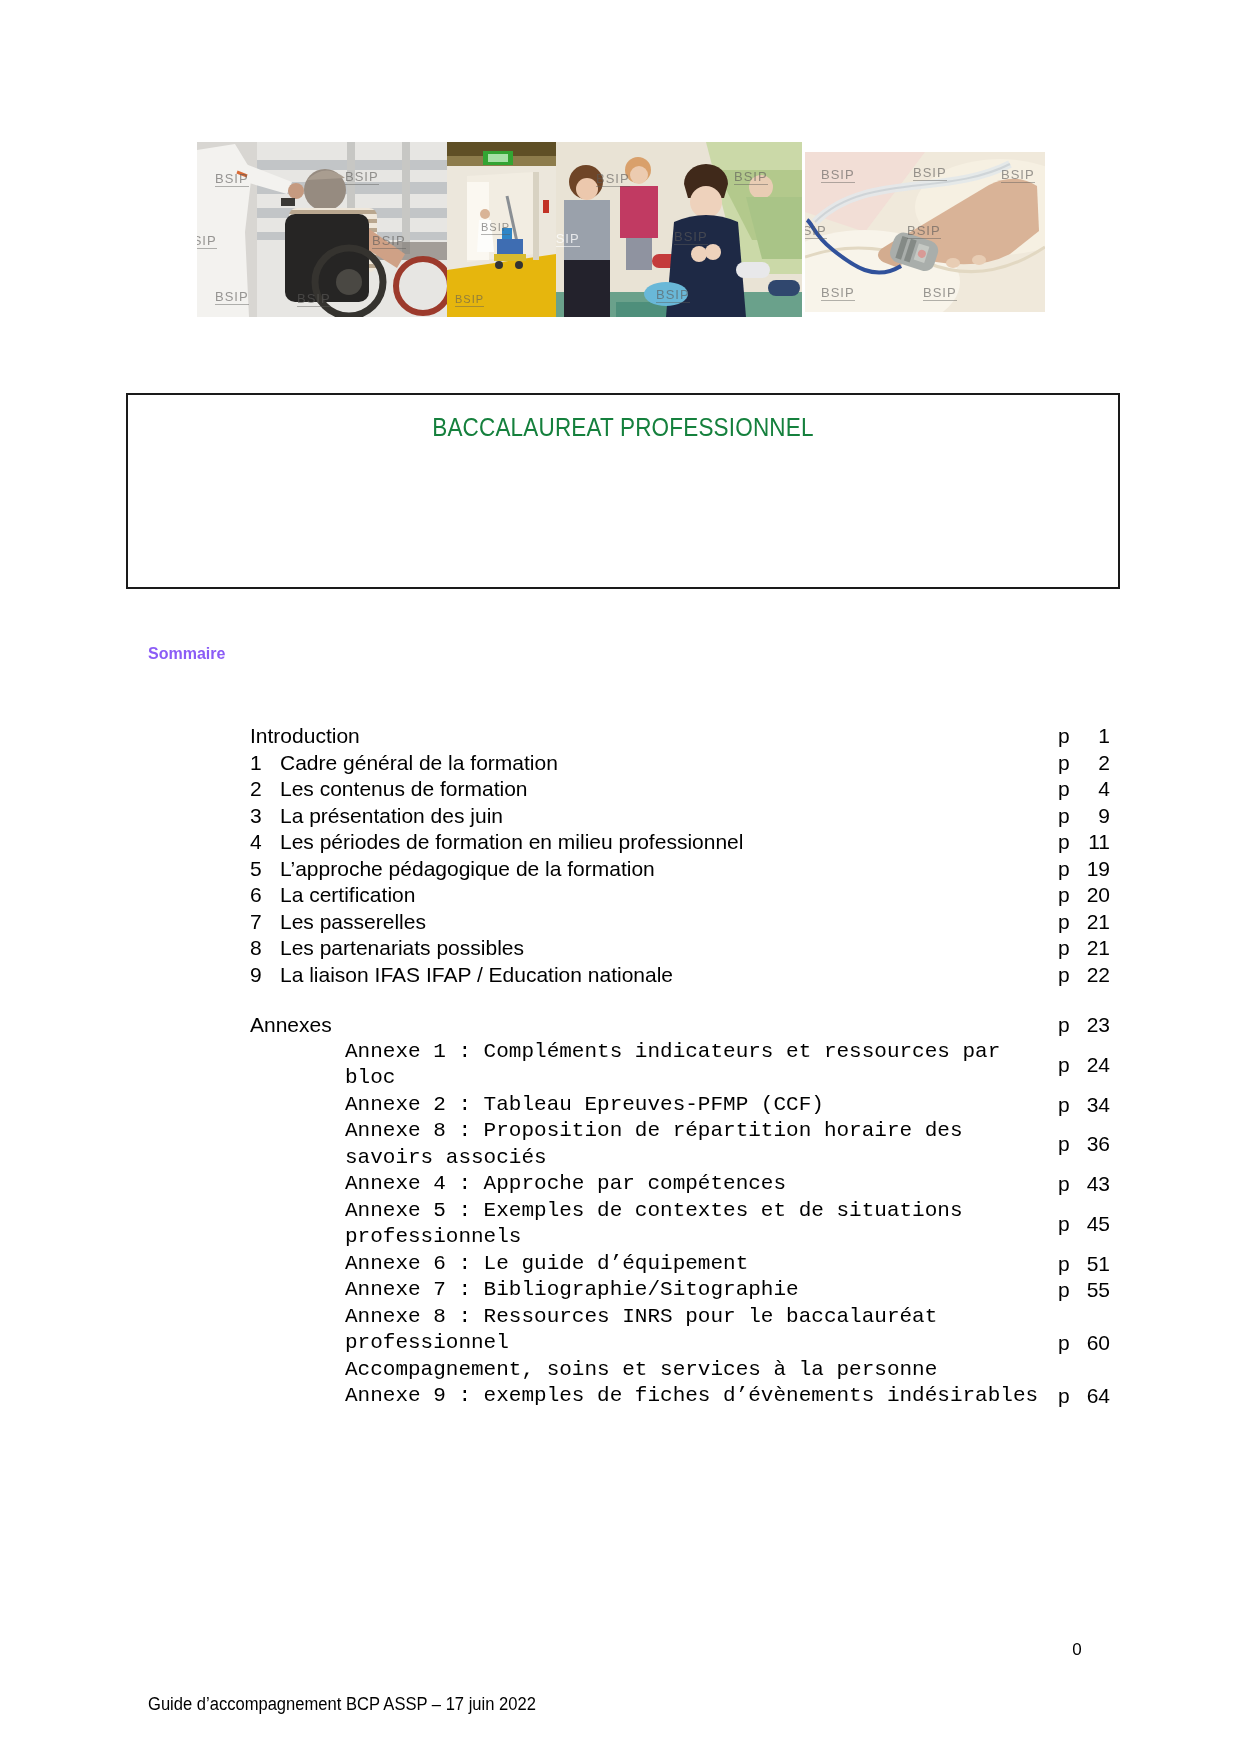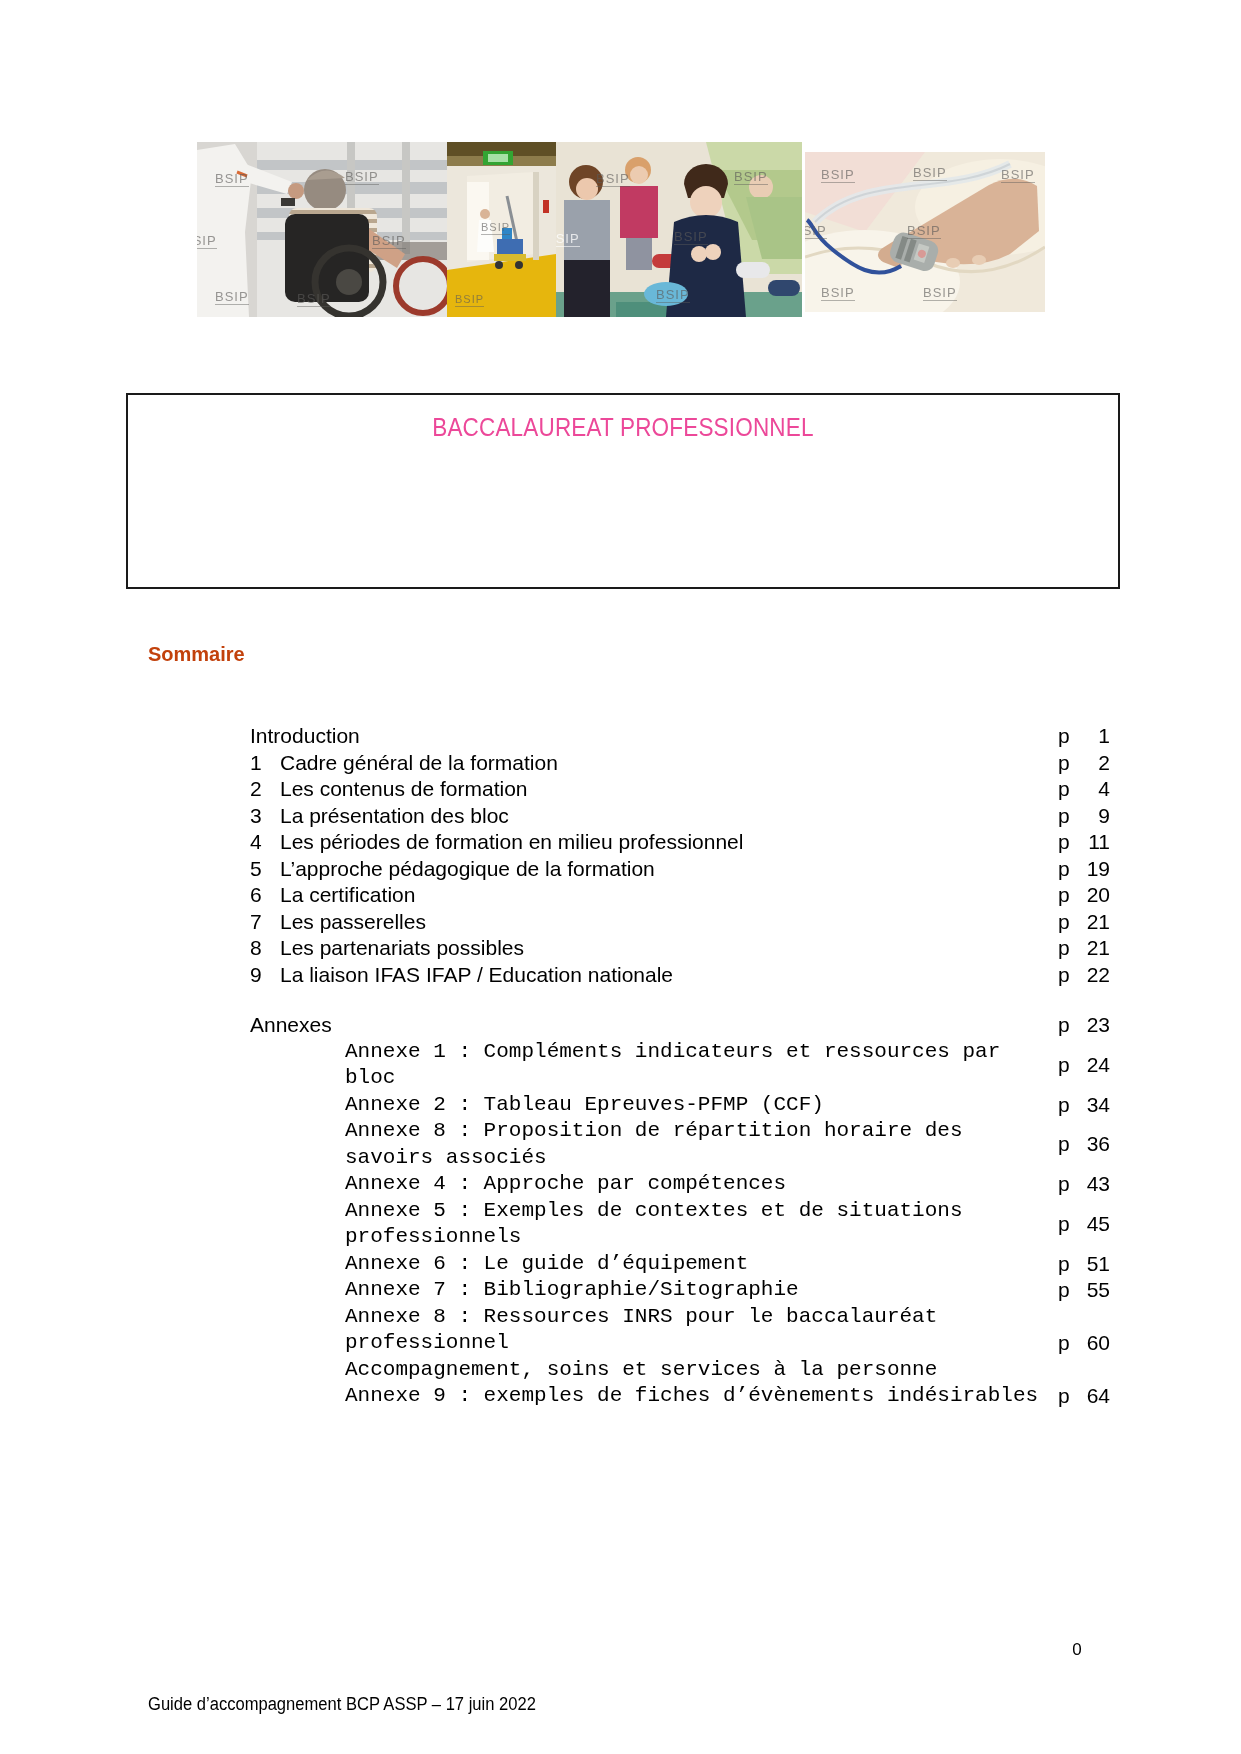--- a/index.html
+++ b/index.html
@@ -29,28 +29,28 @@
   }
   
   .title-box{
     position:absolute;left:126px;top:393px;width:994px;height:196px;
     border:2px solid #1a1a1a;box-sizing:border-box;
     display:flex;flex-direction:column;justify-content:flex-start;
     padding-top:2px;
   }
   .title-line{
     height:60px;display:flex;align-items:center;justify-content:center;
-    font-size:25px;color:#ec4899;letter-spacing:0.2px;
+    font-size:25px;color:#15803d;letter-spacing:0.2px;
     white-space:nowrap;
   }
   .title-line span{display:inline-block;transform:scaleX(0.9);transform-origin:center;}
   
   .sommaire-heading{
     position:absolute;left:148px;top:641px;
-    font-size:20px;font-weight:bold;color:#c2410c;line-height:26px;
+    font-size:16px;font-weight:bold;color:#8b5cf6;line-height:26px;
   }
   .toc{
     position:absolute;left:210px;top:723px;width:860px;
     font-size:21px;line-height:26.5px;margin-left:40px;
   }
   .toc-row{display:flex;align-items:stretch;}
   .toc-left{flex:1;display:flex;align-items:flex-start;}
   .toc-num{width:30px;flex:0 0 30px;}
   .toc-label{flex:1;}
   .toc-row.indent .toc-label{margin-left:95px;font-family:Liberation Mono, monospace;}
@@ -244,21 +244,21 @@
             <span class="toc-label">Les contenus de formation</span>
           </div>
           <span class="toc-page">
             <span class="pp">p</span>
             <span class="pn">4</span>
           </span>
         </div>
         <div class="toc-row">
           <div class="toc-left">
             <span class="toc-num">3</span>
-            <span class="toc-label">La présentation des bloc</span>
+            <span class="toc-label">La présentation des juin</span>
           </div>
           <span class="toc-page">
             <span class="pp">p</span>
             <span class="pn">9</span>
           </span>
         </div>
         <div class="toc-row">
           <div class="toc-left">
             <span class="toc-num">4</span>
             <span class="toc-label">Les périodes de formation en milieu professionnel</span>

